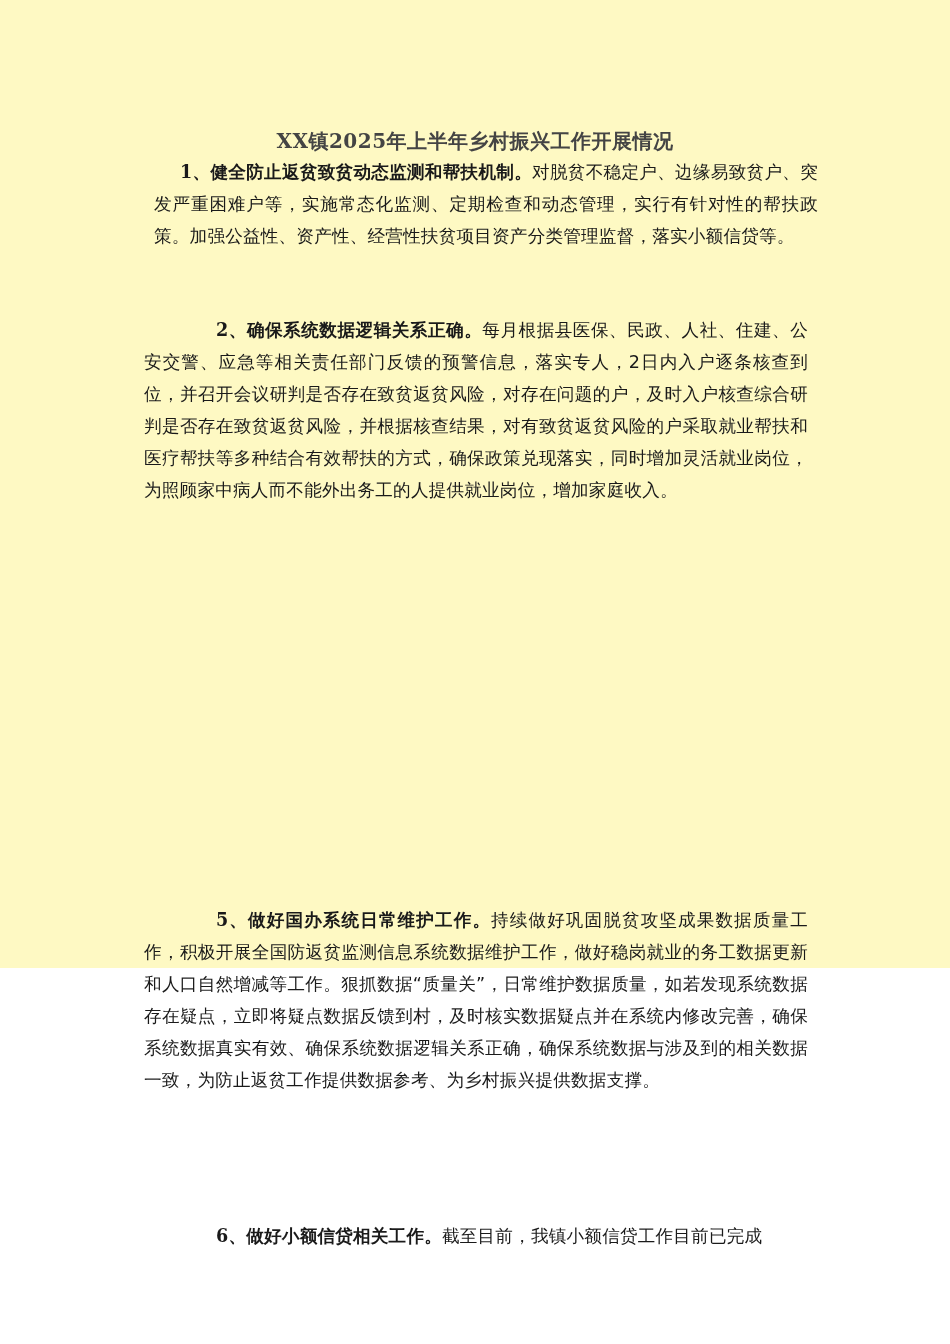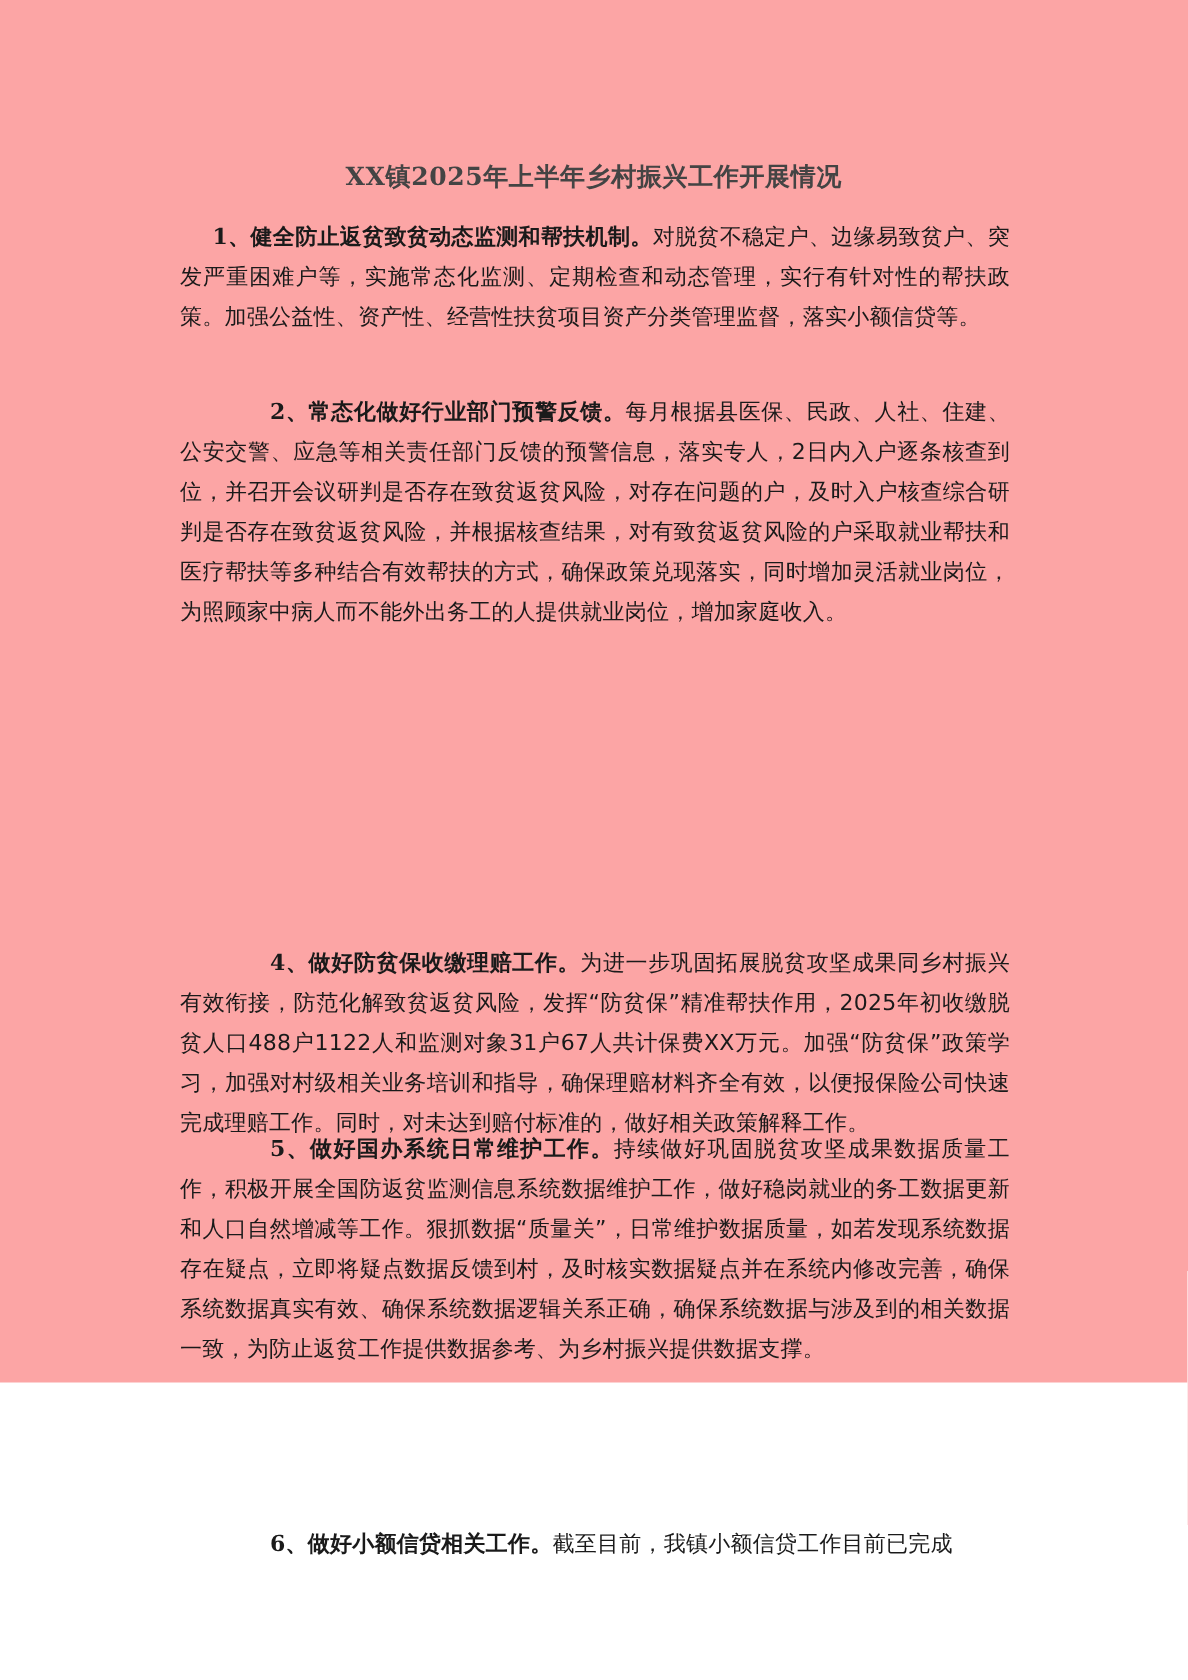--- a/index.html
+++ b/index.html
@@ -1,42 +1,41 @@
 <!DOCTYPE html>
 <html><head>
 <meta charset="utf-8">
 <style>
   html, body { margin: 0; padding: 0; background: #ffffff; }
   body { width: 950px; height: 1344px; position: relative; overflow: hidden;
          font-family: "DejaVu Sans", "Liberation Sans", sans-serif; color: #1a1a1a; }
-  .page { position: absolute; left: 0; top: 0; width: 950px; height: 1106px; background: #fca5a5; }
+  .page { position: absolute; left: 0; top: 0; width: 950px; height: 968px; background: #fef9c3; }
   .title { position: absolute; top: 126px; left: 0; width: 950px; text-align: center;
            font-family: "DejaVu Serif", "Liberation Serif", serif; font-weight: bold;
            font-size: 20px; color: #444444; letter-spacing: 0.5px; line-height: 30px; }
   .body { position: absolute; left: 144px; width: 664px; }
   .para { margin: 0; font-size: 17.6px; line-height: 32px; text-align: justify;
           text-align-last: left; letter-spacing: 0.2px; }
   .para .num { font-family: "DejaVu Serif", "Liberation Serif", serif; font-weight: bold; }
   .para .head { font-weight: bold; }
-  #p1 { top: 174px; text-indent: 26px; }
+  #p1 { top: 156px; text-indent: 26px; margin-left: 10px; }
   #p2 { top: 314px; text-indent: 72px; }
   #p3 { top: 551px; text-indent: 72px; }
   #p4 { top: 755px; text-indent: 72px; }
   #p5 { top: 904px; text-indent: 72px; }
   #p6 { top: 1191px; text-indent: 72px; margin-top: 29px; }
 </style>
 </head>
 <body>
 
 <div class="page">
   <div class="title">XX镇2025年上半年乡村振兴工作开展情况</div>
 
   <p class="body para" id="p1"><span class="num">1、</span><span class="head">健全防止返贫致贫动态监测和帮扶机制。</span><span>对脱贫不稳定户、边缘易致贫户、突发严重困难户等，实施常态化监测、定期检查和动态管理，实行有针对性的帮扶政策。加强公益性、资产性、经营性扶贫项目资产分类管理监督，落实小额信贷等。</span></p>
 
-  <p class="body para" id="p2"><span class="num">2、</span><span class="head">常态化做好行业部门预警反馈。</span><span>每月根据县医保、民政、人社、住建、公安交警、应急等相关责任部门反馈的预警信息，落实专人，2日内入户逐条核查到位，并召开会议研判是否存在致贫返贫风险，对存在问题的户，及时入户核查综合研判是否存在致贫返贫风险，并根据核查结果，对有致贫返贫风险的户采取就业帮扶和医疗帮扶等多种结合有效帮扶的方式，确保政策兑现落实，同时增加灵活就业岗位，为照顾家中病人而不能外出务工的人提供就业岗位，增加家庭收入。</span></p>
+  <p class="body para" id="p2"><span class="num">2、</span><span class="head">确保系统数据逻辑关系正确。</span><span>每月根据县医保、民政、人社、住建、公安交警、应急等相关责任部门反馈的预警信息，落实专人，2日内入户逐条核查到位，并召开会议研判是否存在致贫返贫风险，对存在问题的户，及时入户核查综合研判是否存在致贫返贫风险，并根据核查结果，对有致贫返贫风险的户采取就业帮扶和医疗帮扶等多种结合有效帮扶的方式，确保政策兑现落实，同时增加灵活就业岗位，为照顾家中病人而不能外出务工的人提供就业岗位，增加家庭收入。</span></p>
 
 
-  <p class="body para" id="p4"><span class="num">4、</span><span class="head">做好防贫保收缴理赔工作。</span><span>为进一步巩固拓展脱贫攻坚成果同乡村振兴有效衔接，防范化解致贫返贫风险，发挥“防贫保”精准帮扶作用，2025年初收缴脱贫人口488户1122人和监测对象31户67人共计保费XX万元。加强“防贫保”政策学习，加强对村级相关业务培训和指导，确保理赔材料齐全有效，以便报保险公司快速完成理赔工作。同时，对未达到赔付标准的，做好相关政策解释工作。</span></p>
 
   <p class="body para" id="p5"><span class="num">5、</span><span class="head">做好国办系统日常维护工作。</span><span>持续做好巩固脱贫攻坚成果数据质量工作，积极开展全国防返贫监测信息系统数据维护工作，做好稳岗就业的务工数据更新和人口自然增减等工作。狠抓数据“质量关”，日常维护数据质量，如若发现系统数据存在疑点，立即将疑点数据反馈到村，及时核实数据疑点并在系统内修改完善，确保系统数据真实有效、确保系统数据逻辑关系正确，确保系统数据与涉及到的相关数据一致，为防止返贫工作提供数据参考、为乡村振兴提供数据支撑。</span></p>
 
   <p class="body para" id="p6"><span class="num">6、</span><span class="head">做好小额信贷相关工作。</span><span>截至目前，我镇小额信贷工作目前已完成</span></p>
 </div>
 
 </body></html>

